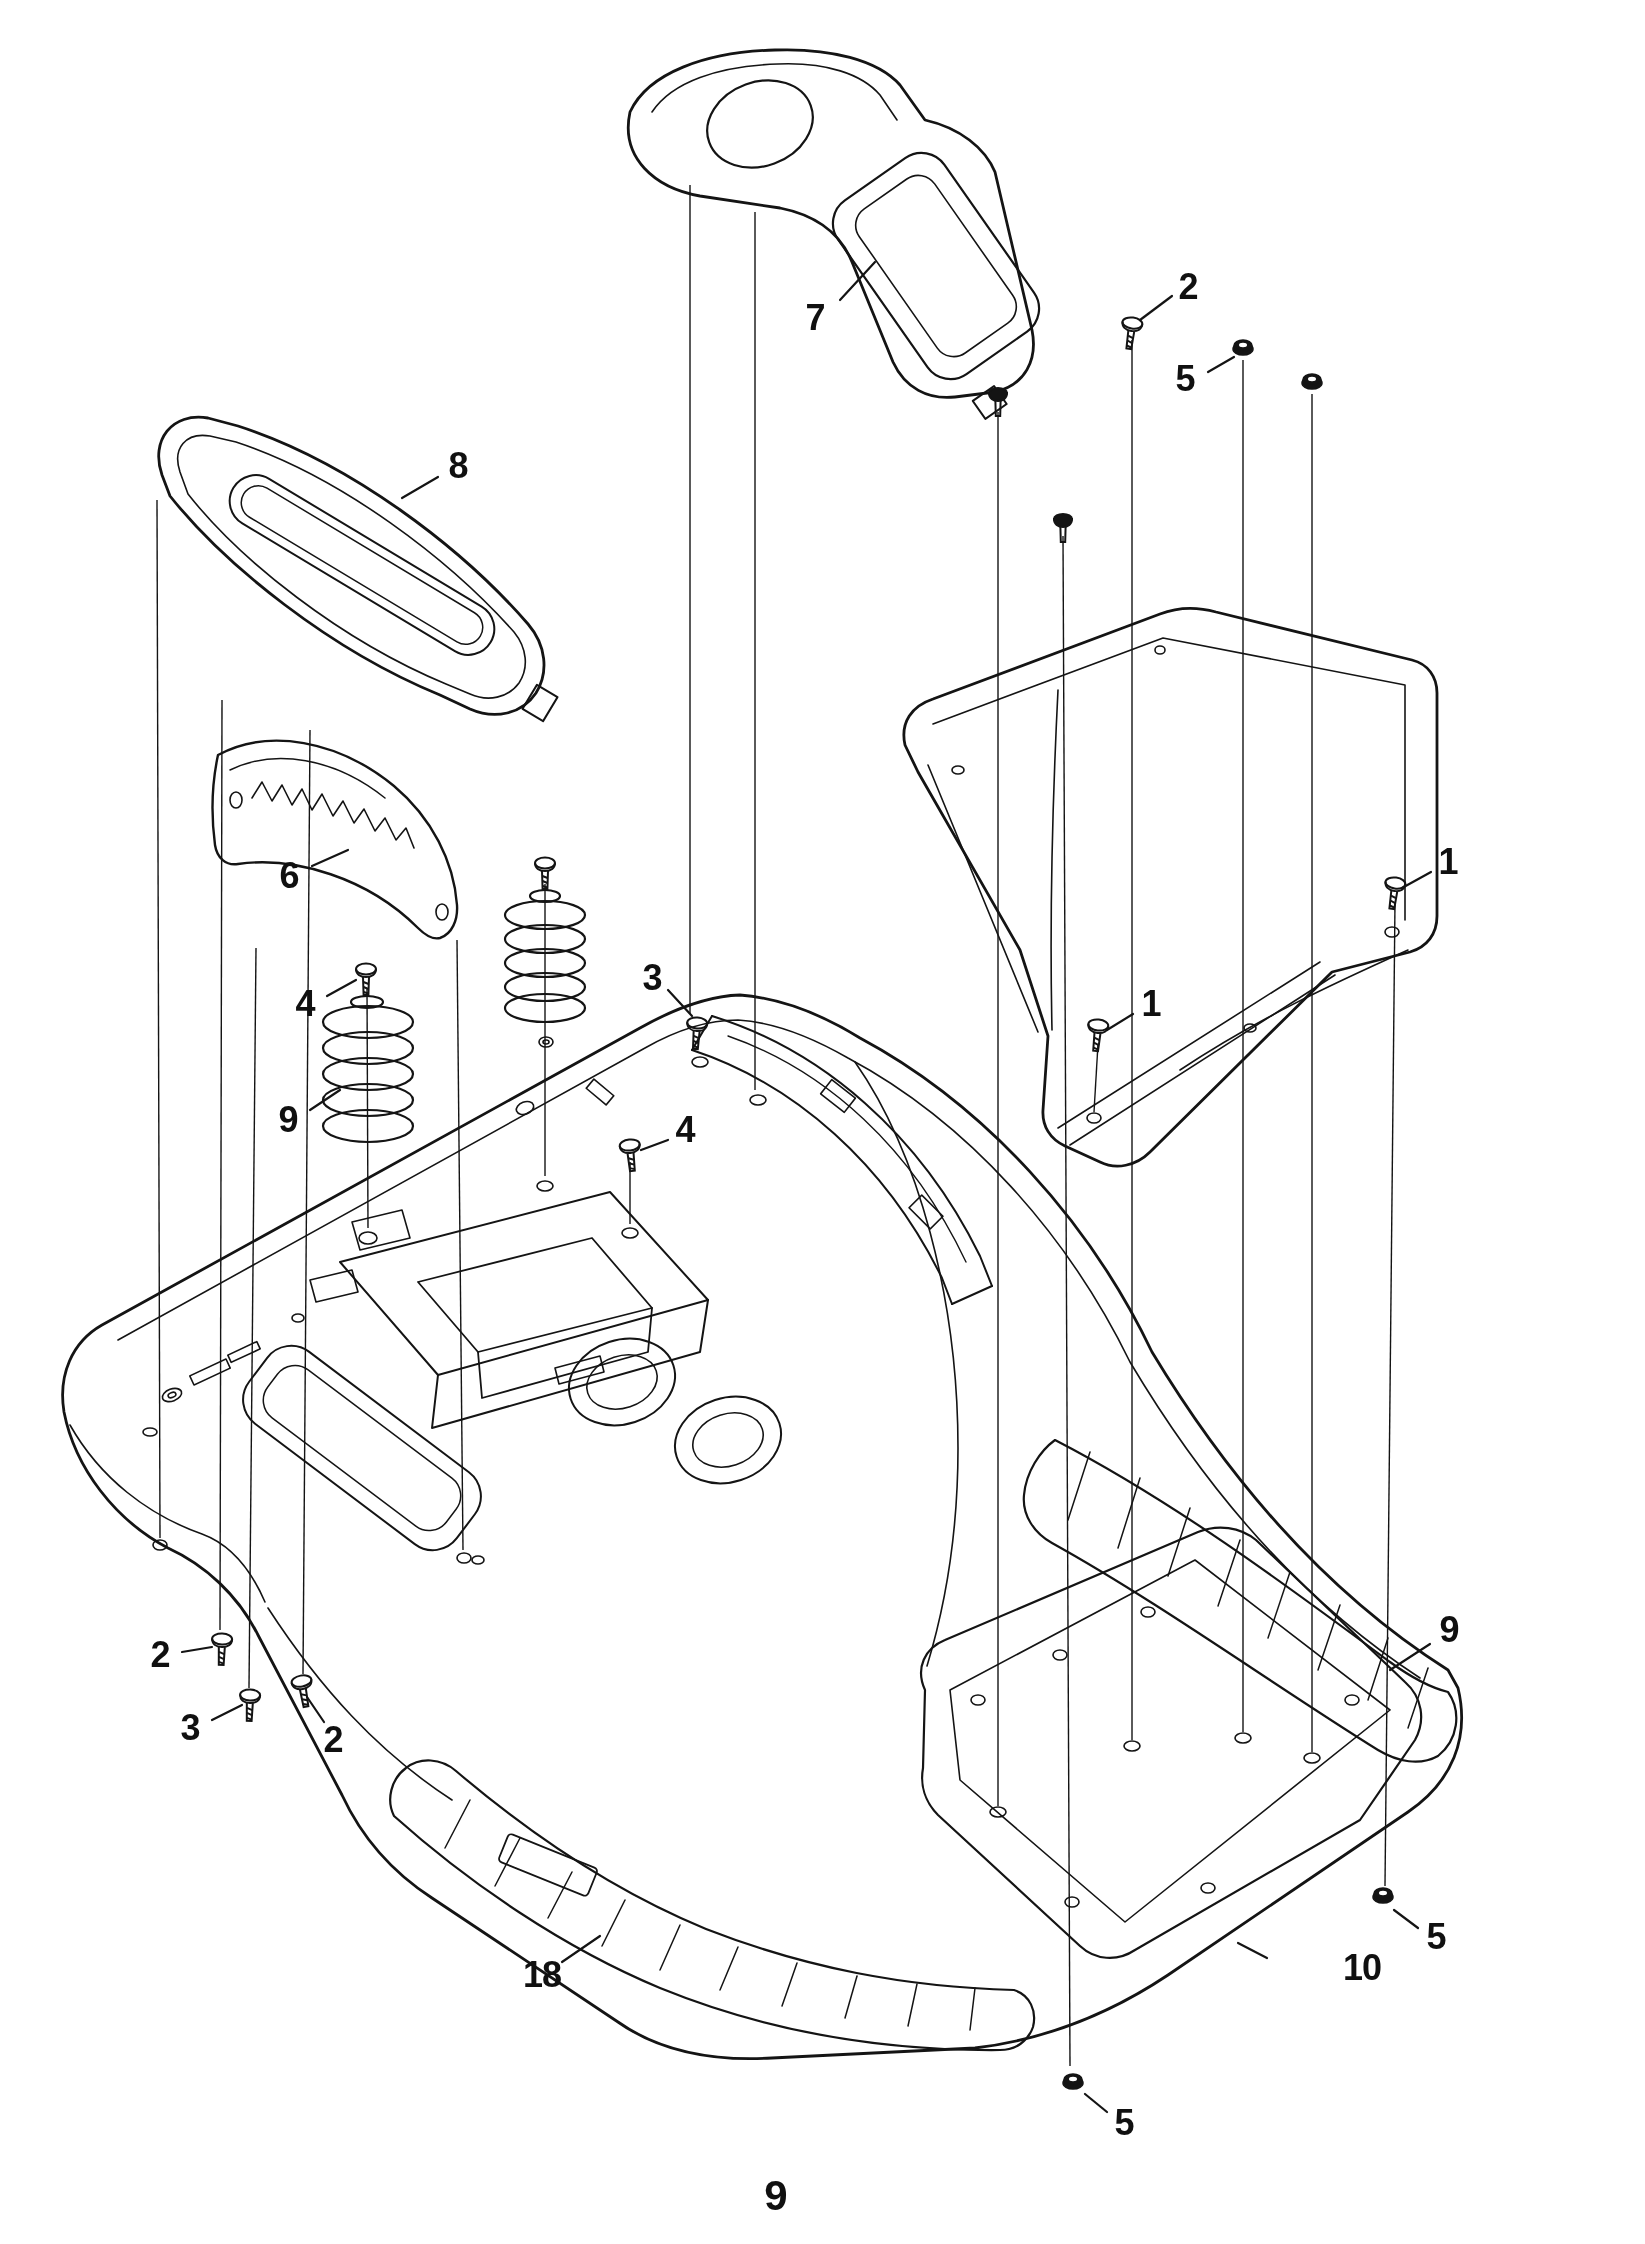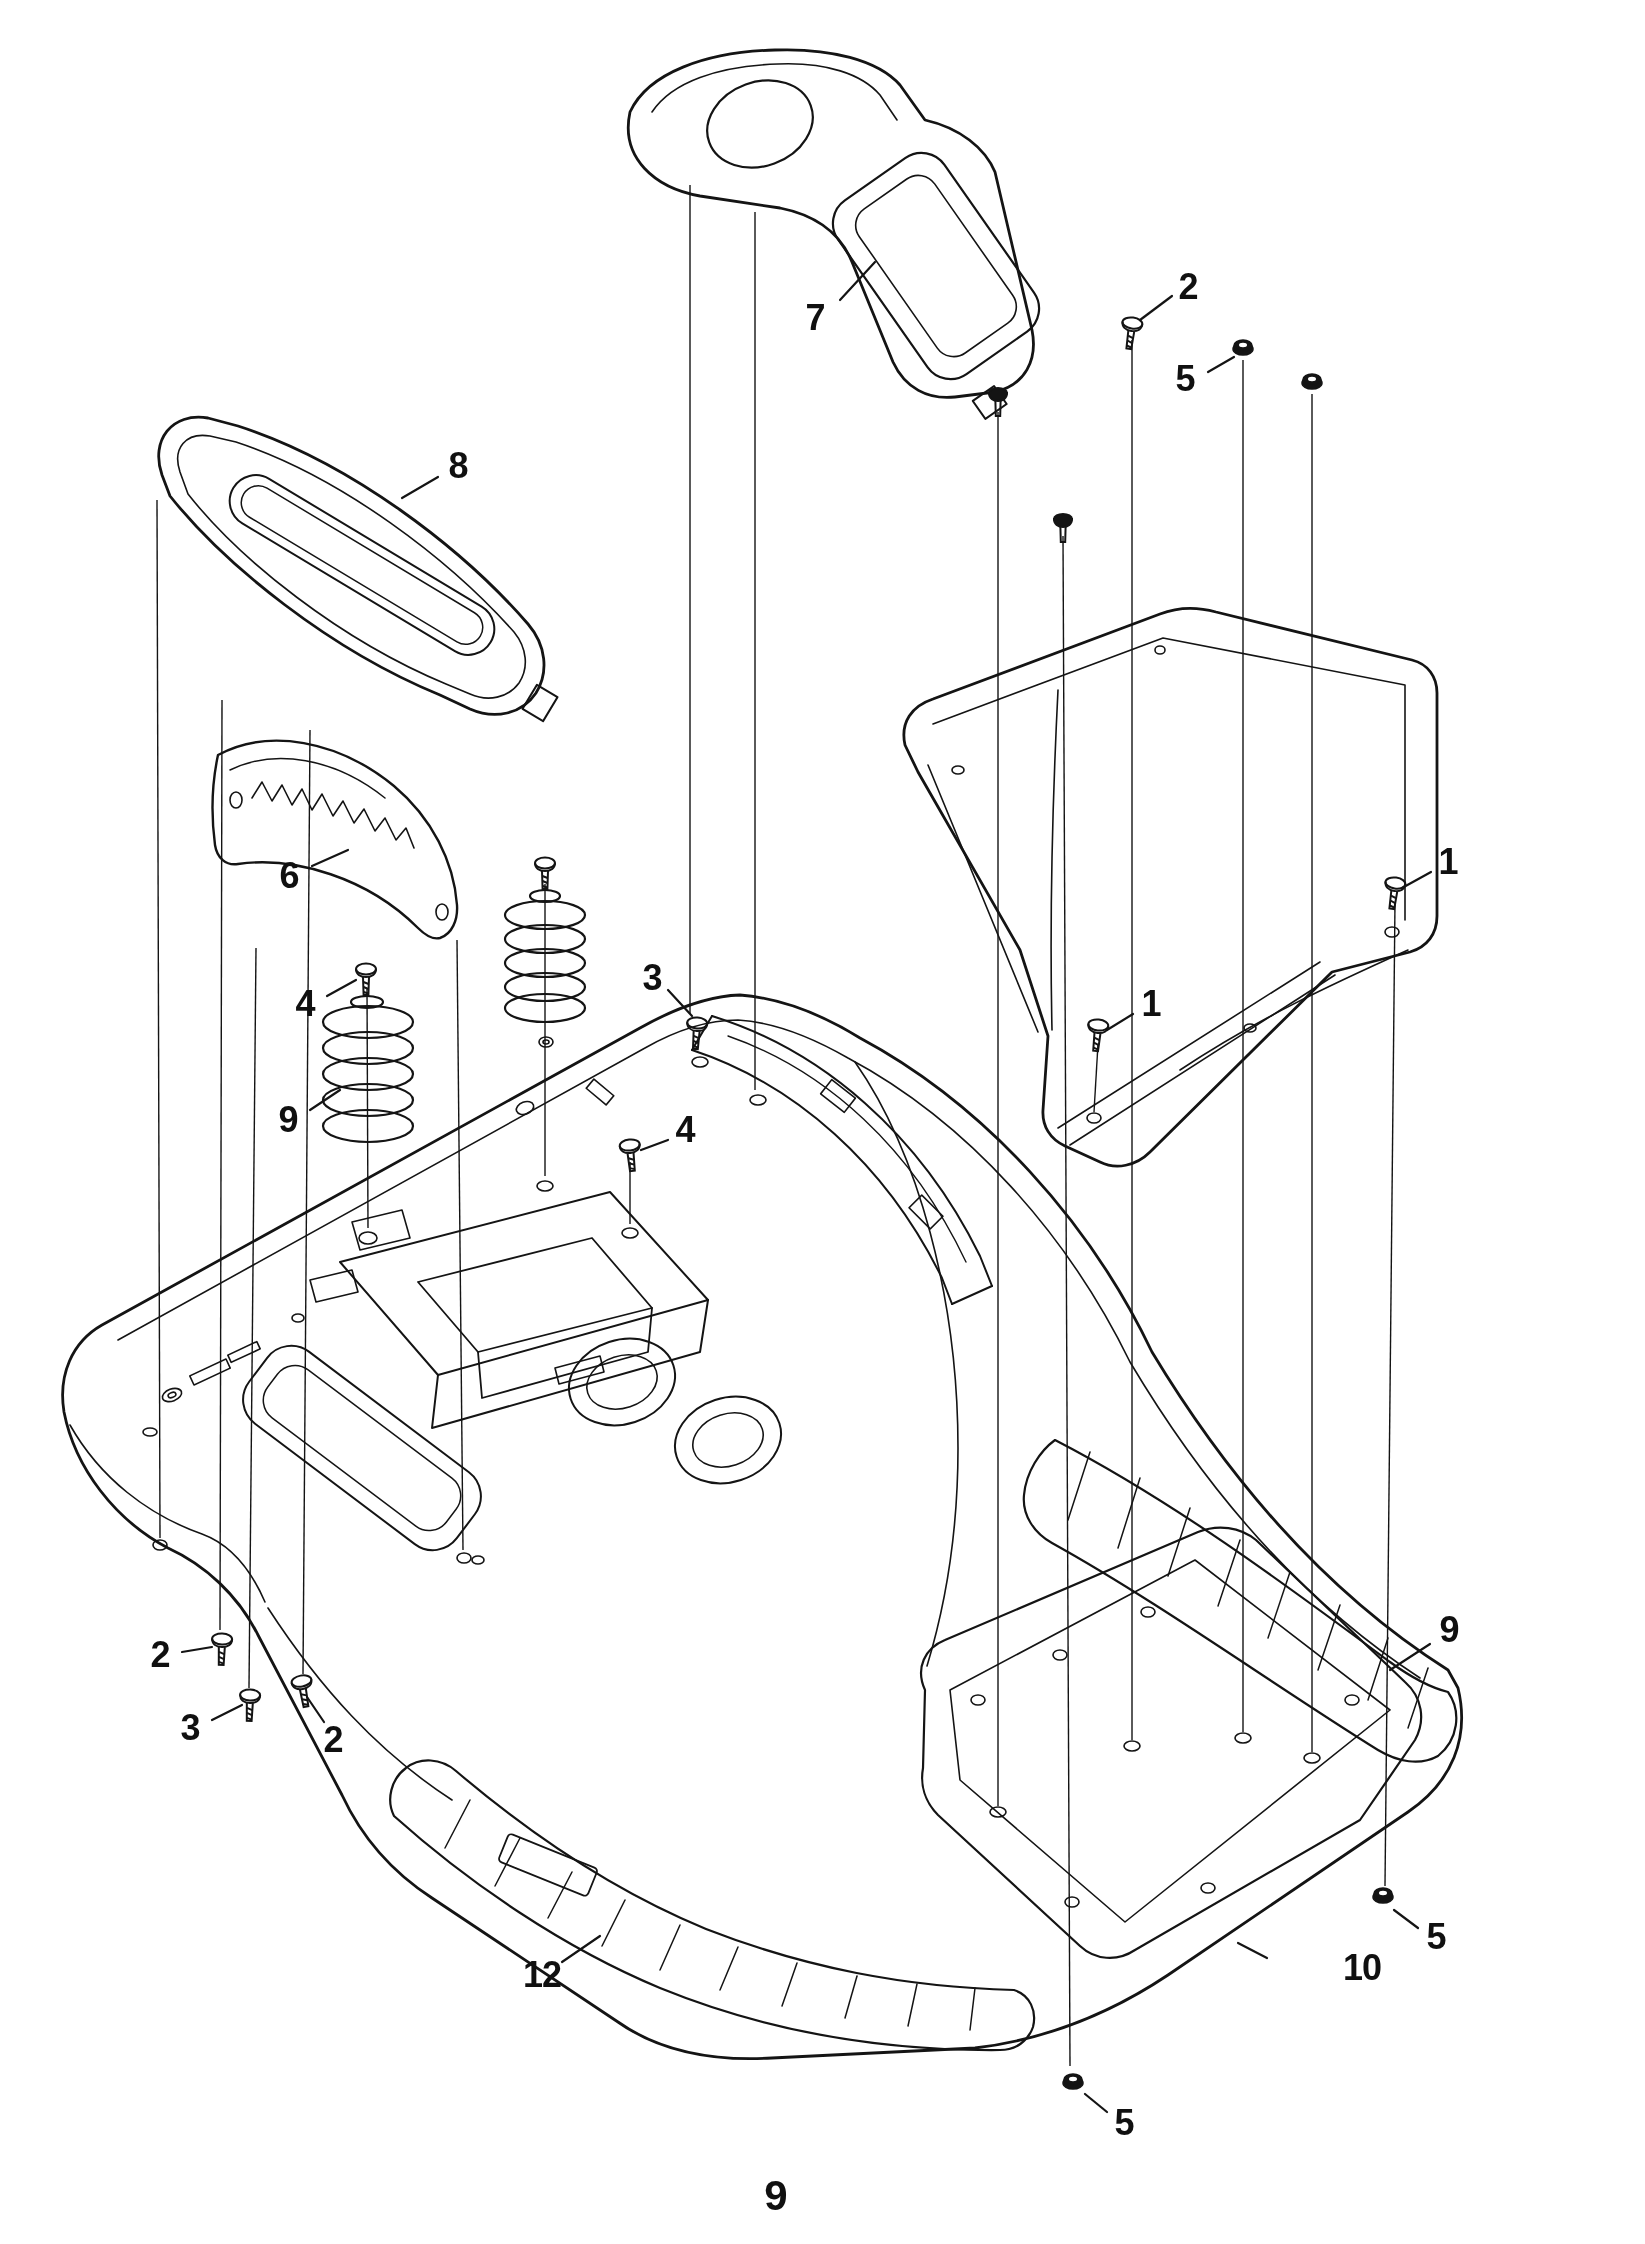--- a/index.html
+++ b/index.html
@@ -368,18 +368,18 @@
 <div class="callout" style="left:305px;top:1004px">4</div>
 <div class="callout" style="left:1151px;top:1004px">1</div>
 <div class="callout" style="left:288px;top:1120px">9</div>
 <div class="callout" style="left:685px;top:1130px">4</div>
 <div class="callout" style="left:160px;top:1655px">2</div>
 <div class="callout" style="left:190px;top:1728px">3</div>
 <div class="callout" style="left:333px;top:1740px">2</div>
 <div class="callout" style="left:1449px;top:1630px">9</div>
 <div class="callout" style="left:1436px;top:1937px">5</div>
 <div class="callout" style="left:1362px;top:1968px">10</div>
-<div class="callout" style="left:542px;top:1975px">12</div>
+<div class="callout" style="left:542px;top:1975px">18</div>
 <div class="callout" style="left:1124px;top:2123px">5</div>
 
 <div class="page-number">9</div>
 
 </div>
 
 </body></html>

